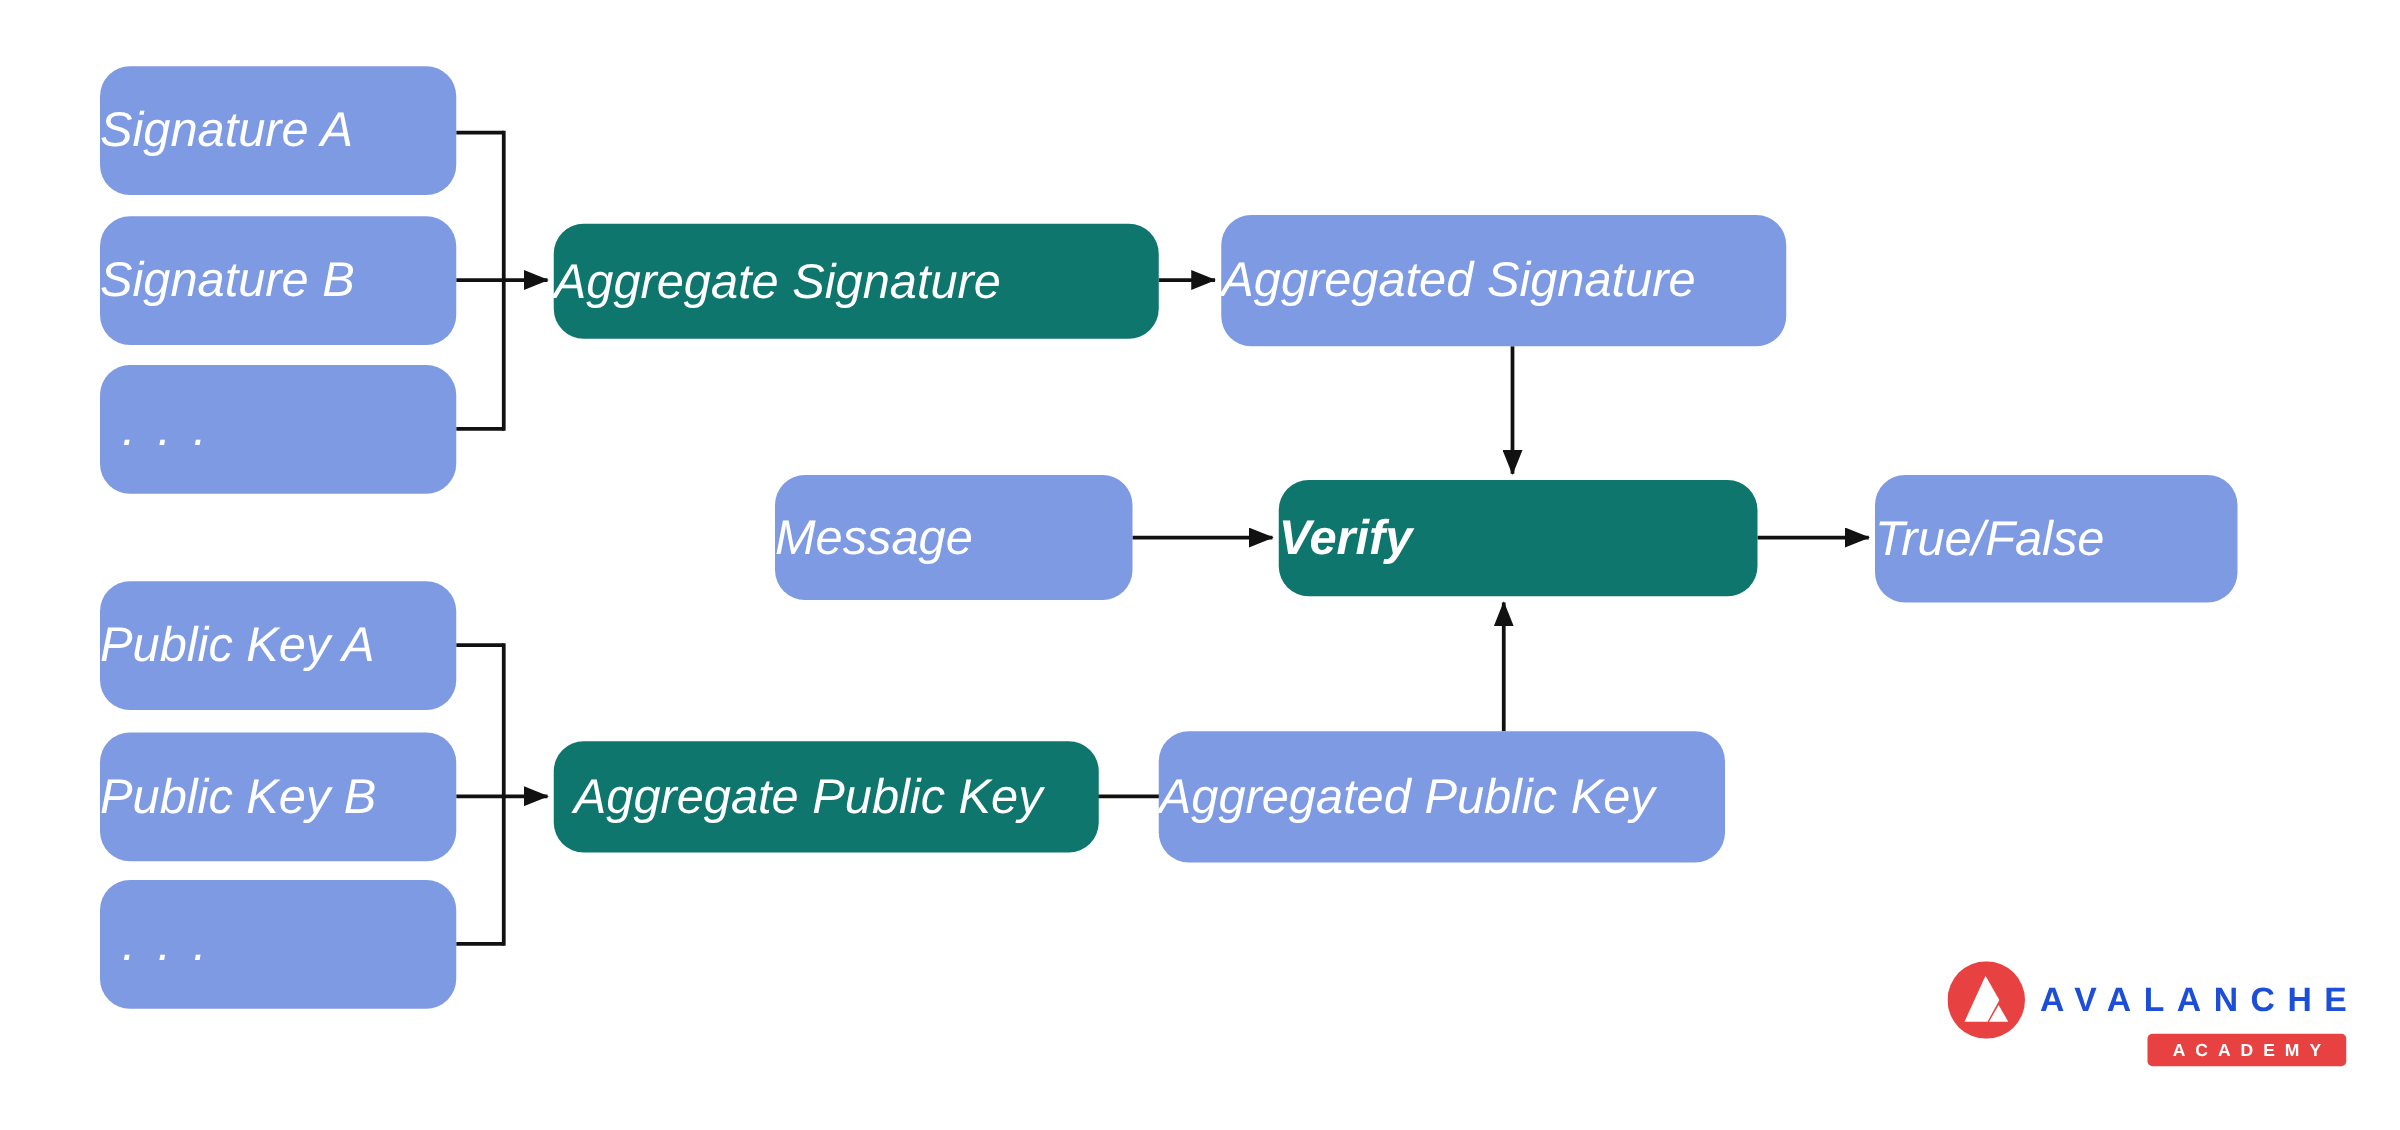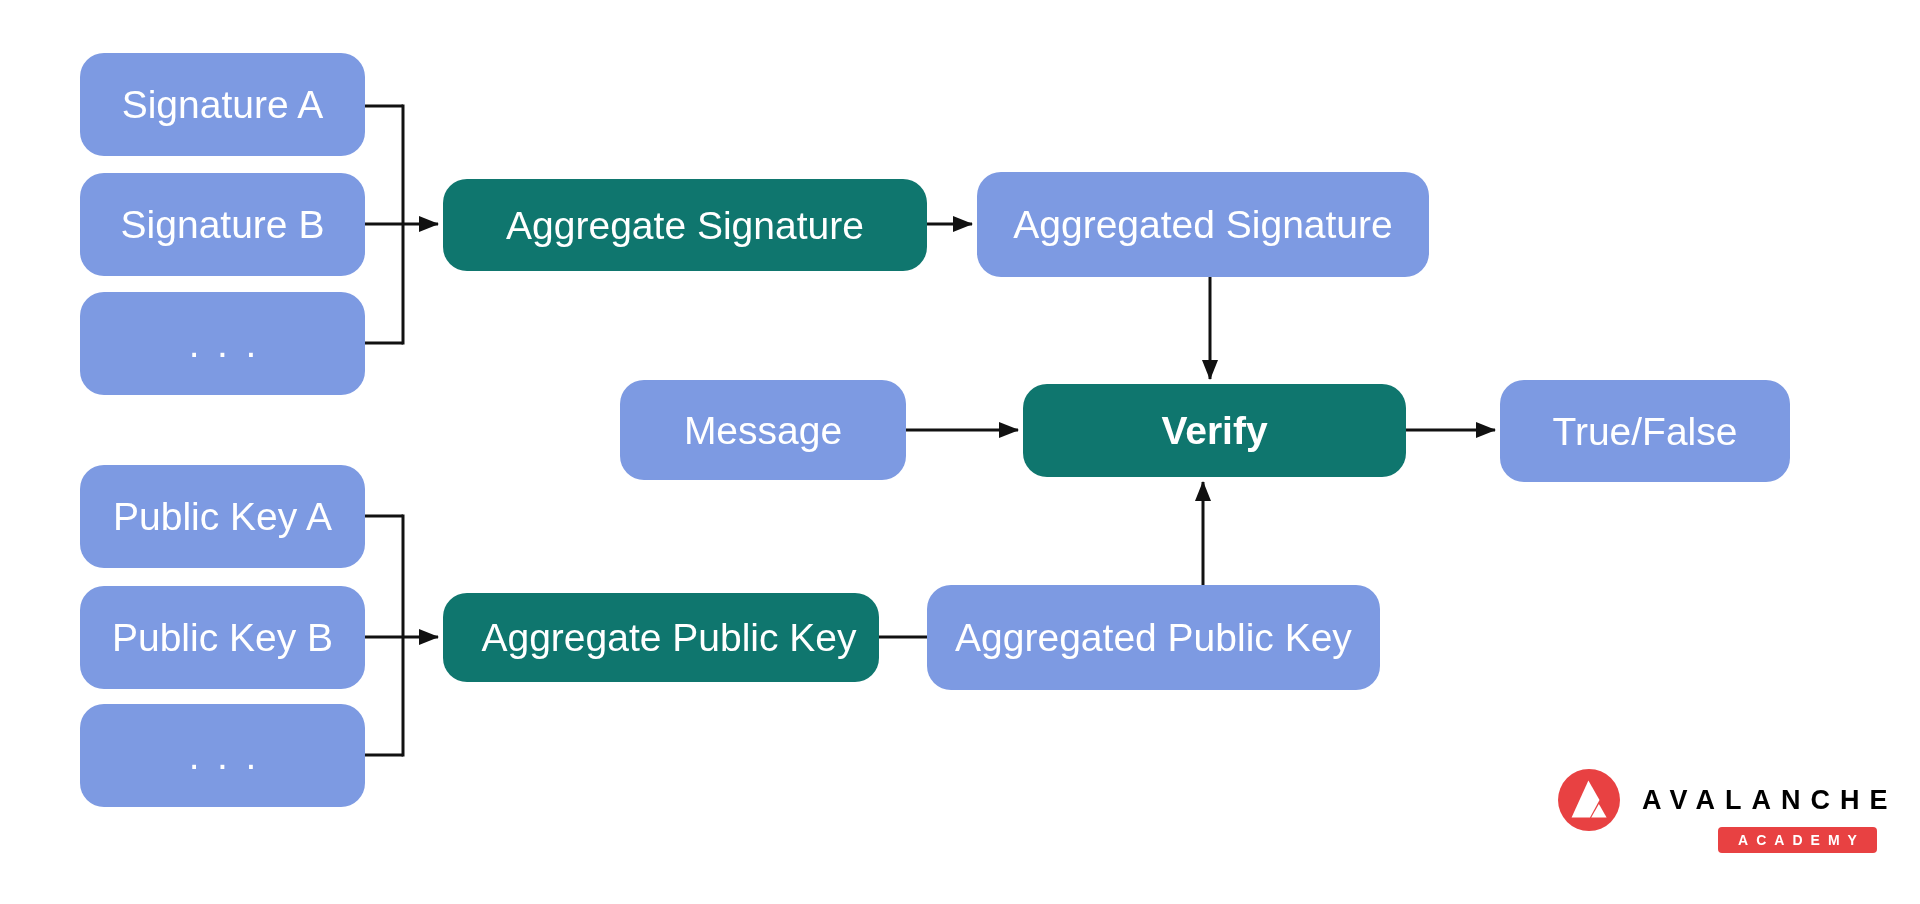--- a/index.html
+++ b/index.html
@@ -2,23 +2,23 @@
 <html><head>
 <meta charset="utf-8">
 <style>
   html,body { margin:0; padding:0; background:#ffffff; }
   .canvas {
     position:relative; width:1920px; height:904px; background:#ffffff;
     font-family:"Liberation Sans", sans-serif; overflow:hidden;
   }
   svg.wires { position:absolute; left:0; top:0; pointer-events:none; }
   .node {
-    position:absolute; display:flex; align-items:center; justify-content:center;
+    position:absolute; display:flex; align-items:center; 
     color:#ffffff; font-size:39px; line-height:1; border-radius:24px;
-    white-space:nowrap; text-align:center;
+    white-space:nowrap; text-align:center;font-style:italic;
   }
   .node.blue { background:#7d9ae2; }
   .node.red  { background:#0f766e; }
   .node.bold { font-weight:bold; }
   .node .dots { letter-spacing:0.45em; text-indent:0.45em; }
   
   .sig-a          { left:80px;   top:53px;  width:285px; height:103px; }
   .sig-b          { left:80px;   top:173px; width:285px; height:103px; }
   .sig-more       { left:80px;   top:292px; width:285px; height:103px; }
   .agg-sig        { left:443px;  top:179px; width:484px; height:92px;  }
@@ -28,22 +28,22 @@
   .true-false     { left:1500px; top:380px; width:290px; height:102px; }
   .pk-a           { left:80px;   top:465px; width:285px; height:103px; }
   .pk-b           { left:80px;   top:586px; width:285px; height:103px; }
   .pk-more        { left:80px;   top:704px; width:285px; height:103px; }
   .agg-pk         { left:443px;  top:593px; width:420px; height:89px;padding-left:16px;  }
   .aggregated-pk  { left:927px;  top:585px; width:453px; height:105px; }
   
   .brand { position:absolute; left:1556px; top:767px; width:330px; height:92px; }
   .brand-mark { position:absolute; left:2px; top:2px; width:62px; height:62px; }
   .brand-name {
-    position:absolute; left:86px; top:2px; height:62px; display:flex; align-items:center;
-    color:#000000; font-weight:bold; font-size:27px; letter-spacing:10px; white-space:nowrap;
+    position:absolute; left:76px; top:2px; height:62px; display:flex; align-items:center;
+    color:#1d4ed8; font-weight:bold; font-size:27px; letter-spacing:10px; white-space:nowrap;
   }
   .brand-badge {
     position:absolute; left:162px; top:60px; width:159px; height:26px;
     background:#e84142; border-radius:4px; display:flex; align-items:center; justify-content:center;
     color:#ffffff; font-weight:bold; font-size:14px; letter-spacing:8px; padding-left:8px;
     box-sizing:border-box; white-space:nowrap;
   }
 </style>
 </head>
 <body>

